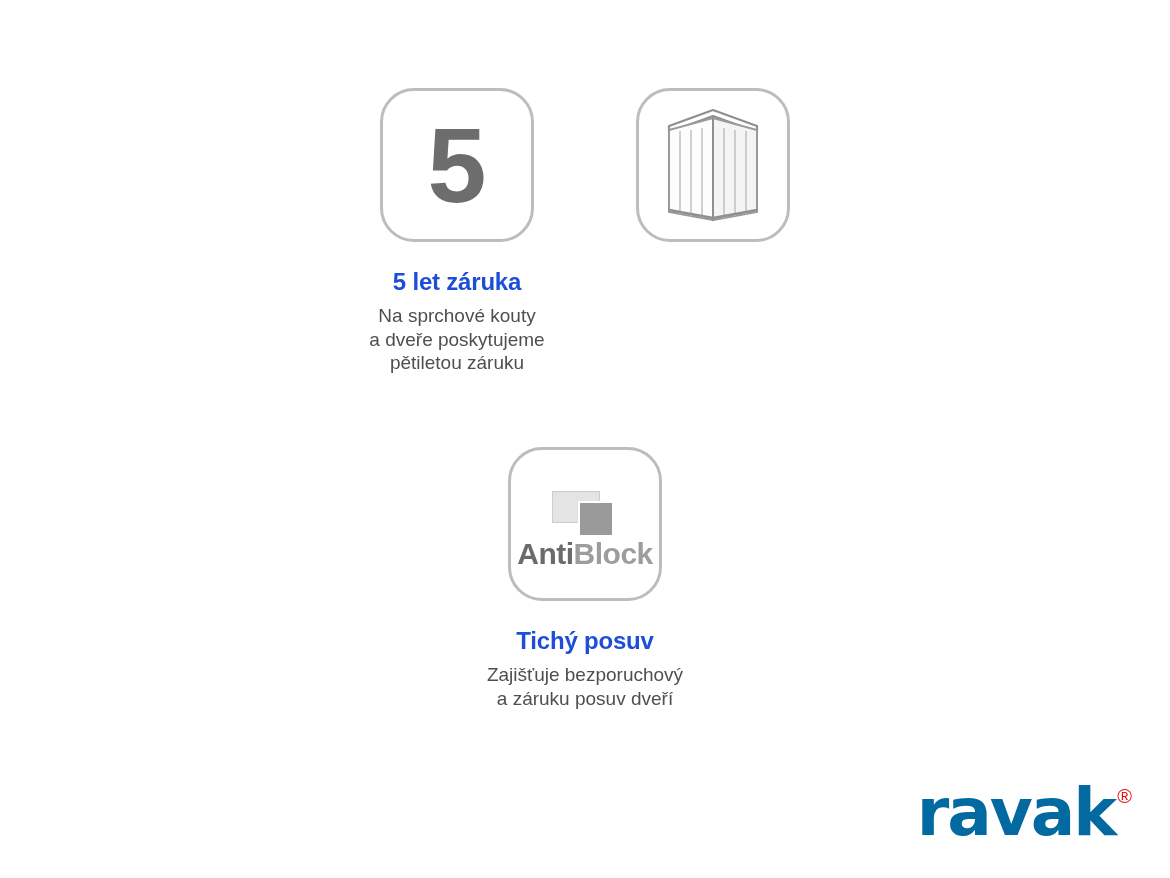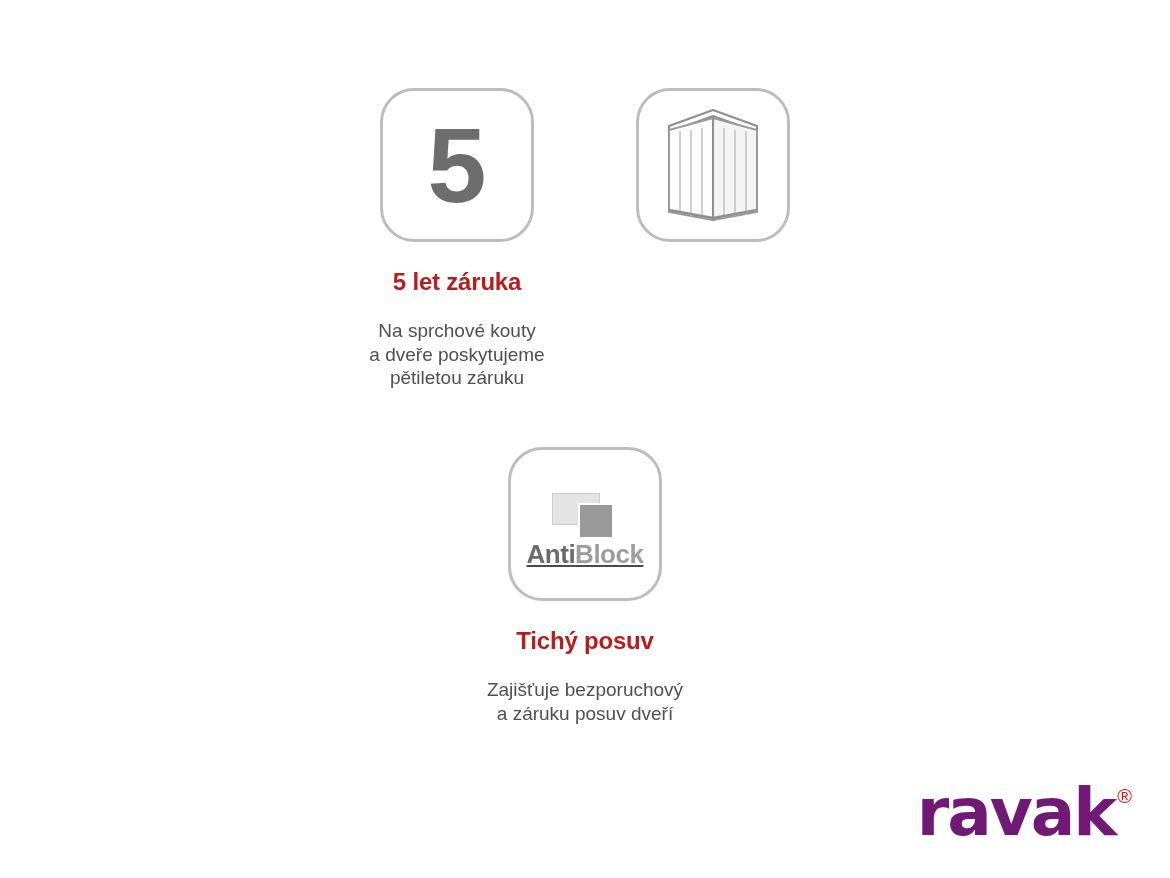--- a/index.html
+++ b/index.html
@@ -34,28 +34,28 @@
     align-items: center;
     justify-content: center;
     box-sizing: border-box;
     position: relative;
   }
 
   .feature-title {
     margin-top: 26px;
     font-size: 24px;
     font-weight: bold;
-    color: #b91c1c;
+    color: #1d4ed8;
     text-align: center;
     letter-spacing: -0.2px;
     line-height: 1.2;
   }
 
   .feature-desc {
-    margin-top: 22px;
+    margin-top: 7px;
     font-size: 19px;
     color: #4f4f4f;
     text-align: center;
     line-height: 1.25;
     white-space: pre-line;
   }
 
   
   #feature-warranty { left: 302px; top: 88px; width: 310px; }
   #feature-assembly { left: 558px; top: 88px; width: 310px; }
@@ -102,45 +102,44 @@
   .sq-front {
     position: absolute;
     left: 36px;
     top: 12px;
     width: 32px;
     height: 32px;
     background: #9a9a9a;
     border: 2px solid #ffffff;
   }
   .antiblock-word {
-    font-size: 26px;
+    font-size: 30px;
     font-weight: bold;
     letter-spacing: -0.5px;
     line-height: 1;
-    text-decoration: underline;
   }
   .ab-anti { color: #6b6b6b; }
   .ab-block { color: #9d9d9d; }
 
   
   #brand-logo {
     position: absolute;
     right: 38px;
     bottom: 32px;
     display: flex;
     align-items: flex-start;
     color: #e3131b;
   }
   .logo-text {
     font-family: "DejaVu Sans", sans-serif;
     font-size: 66px;
     font-weight: bold;
     letter-spacing: -2px;
     line-height: 1;
-    color: #701a75;
+    color: #0369a1;
   }
   .logo-reg {
     font-family: "Liberation Sans", sans-serif;
     font-size: 20px;
     line-height: 1;
     margin-top: 6px;
     margin-left: 2px;
     color: #e3131b;
   }
 </style>

